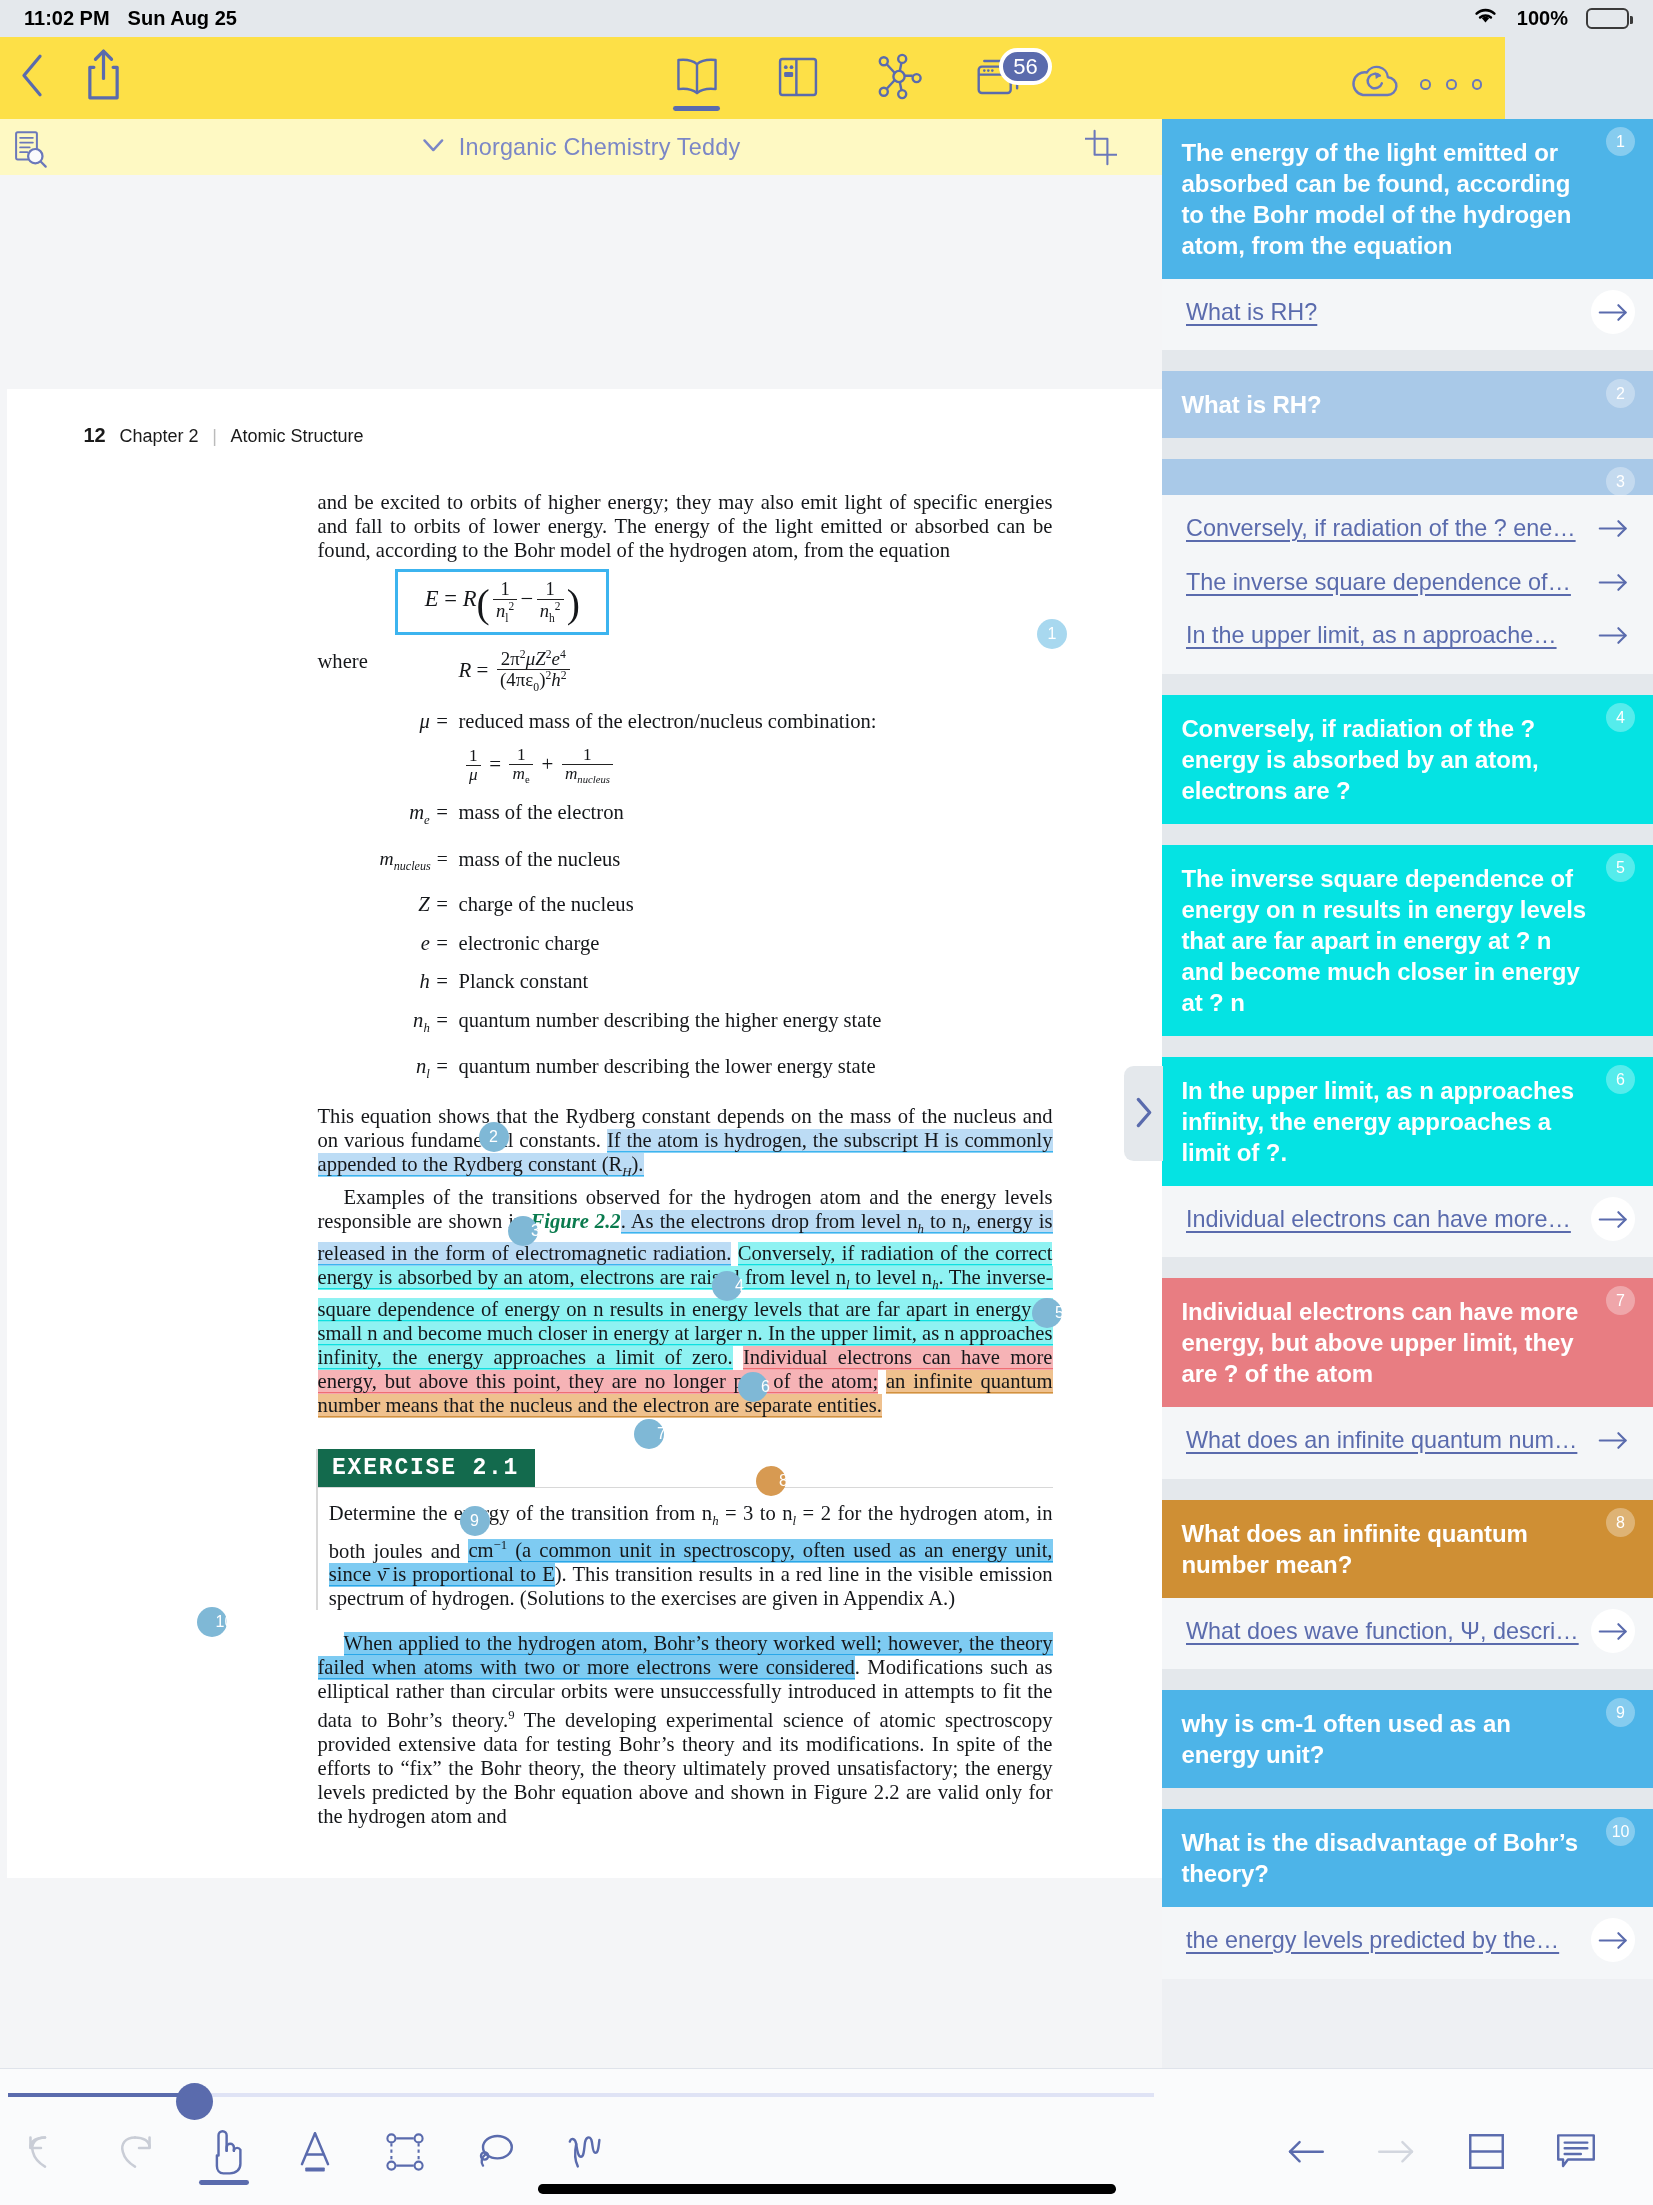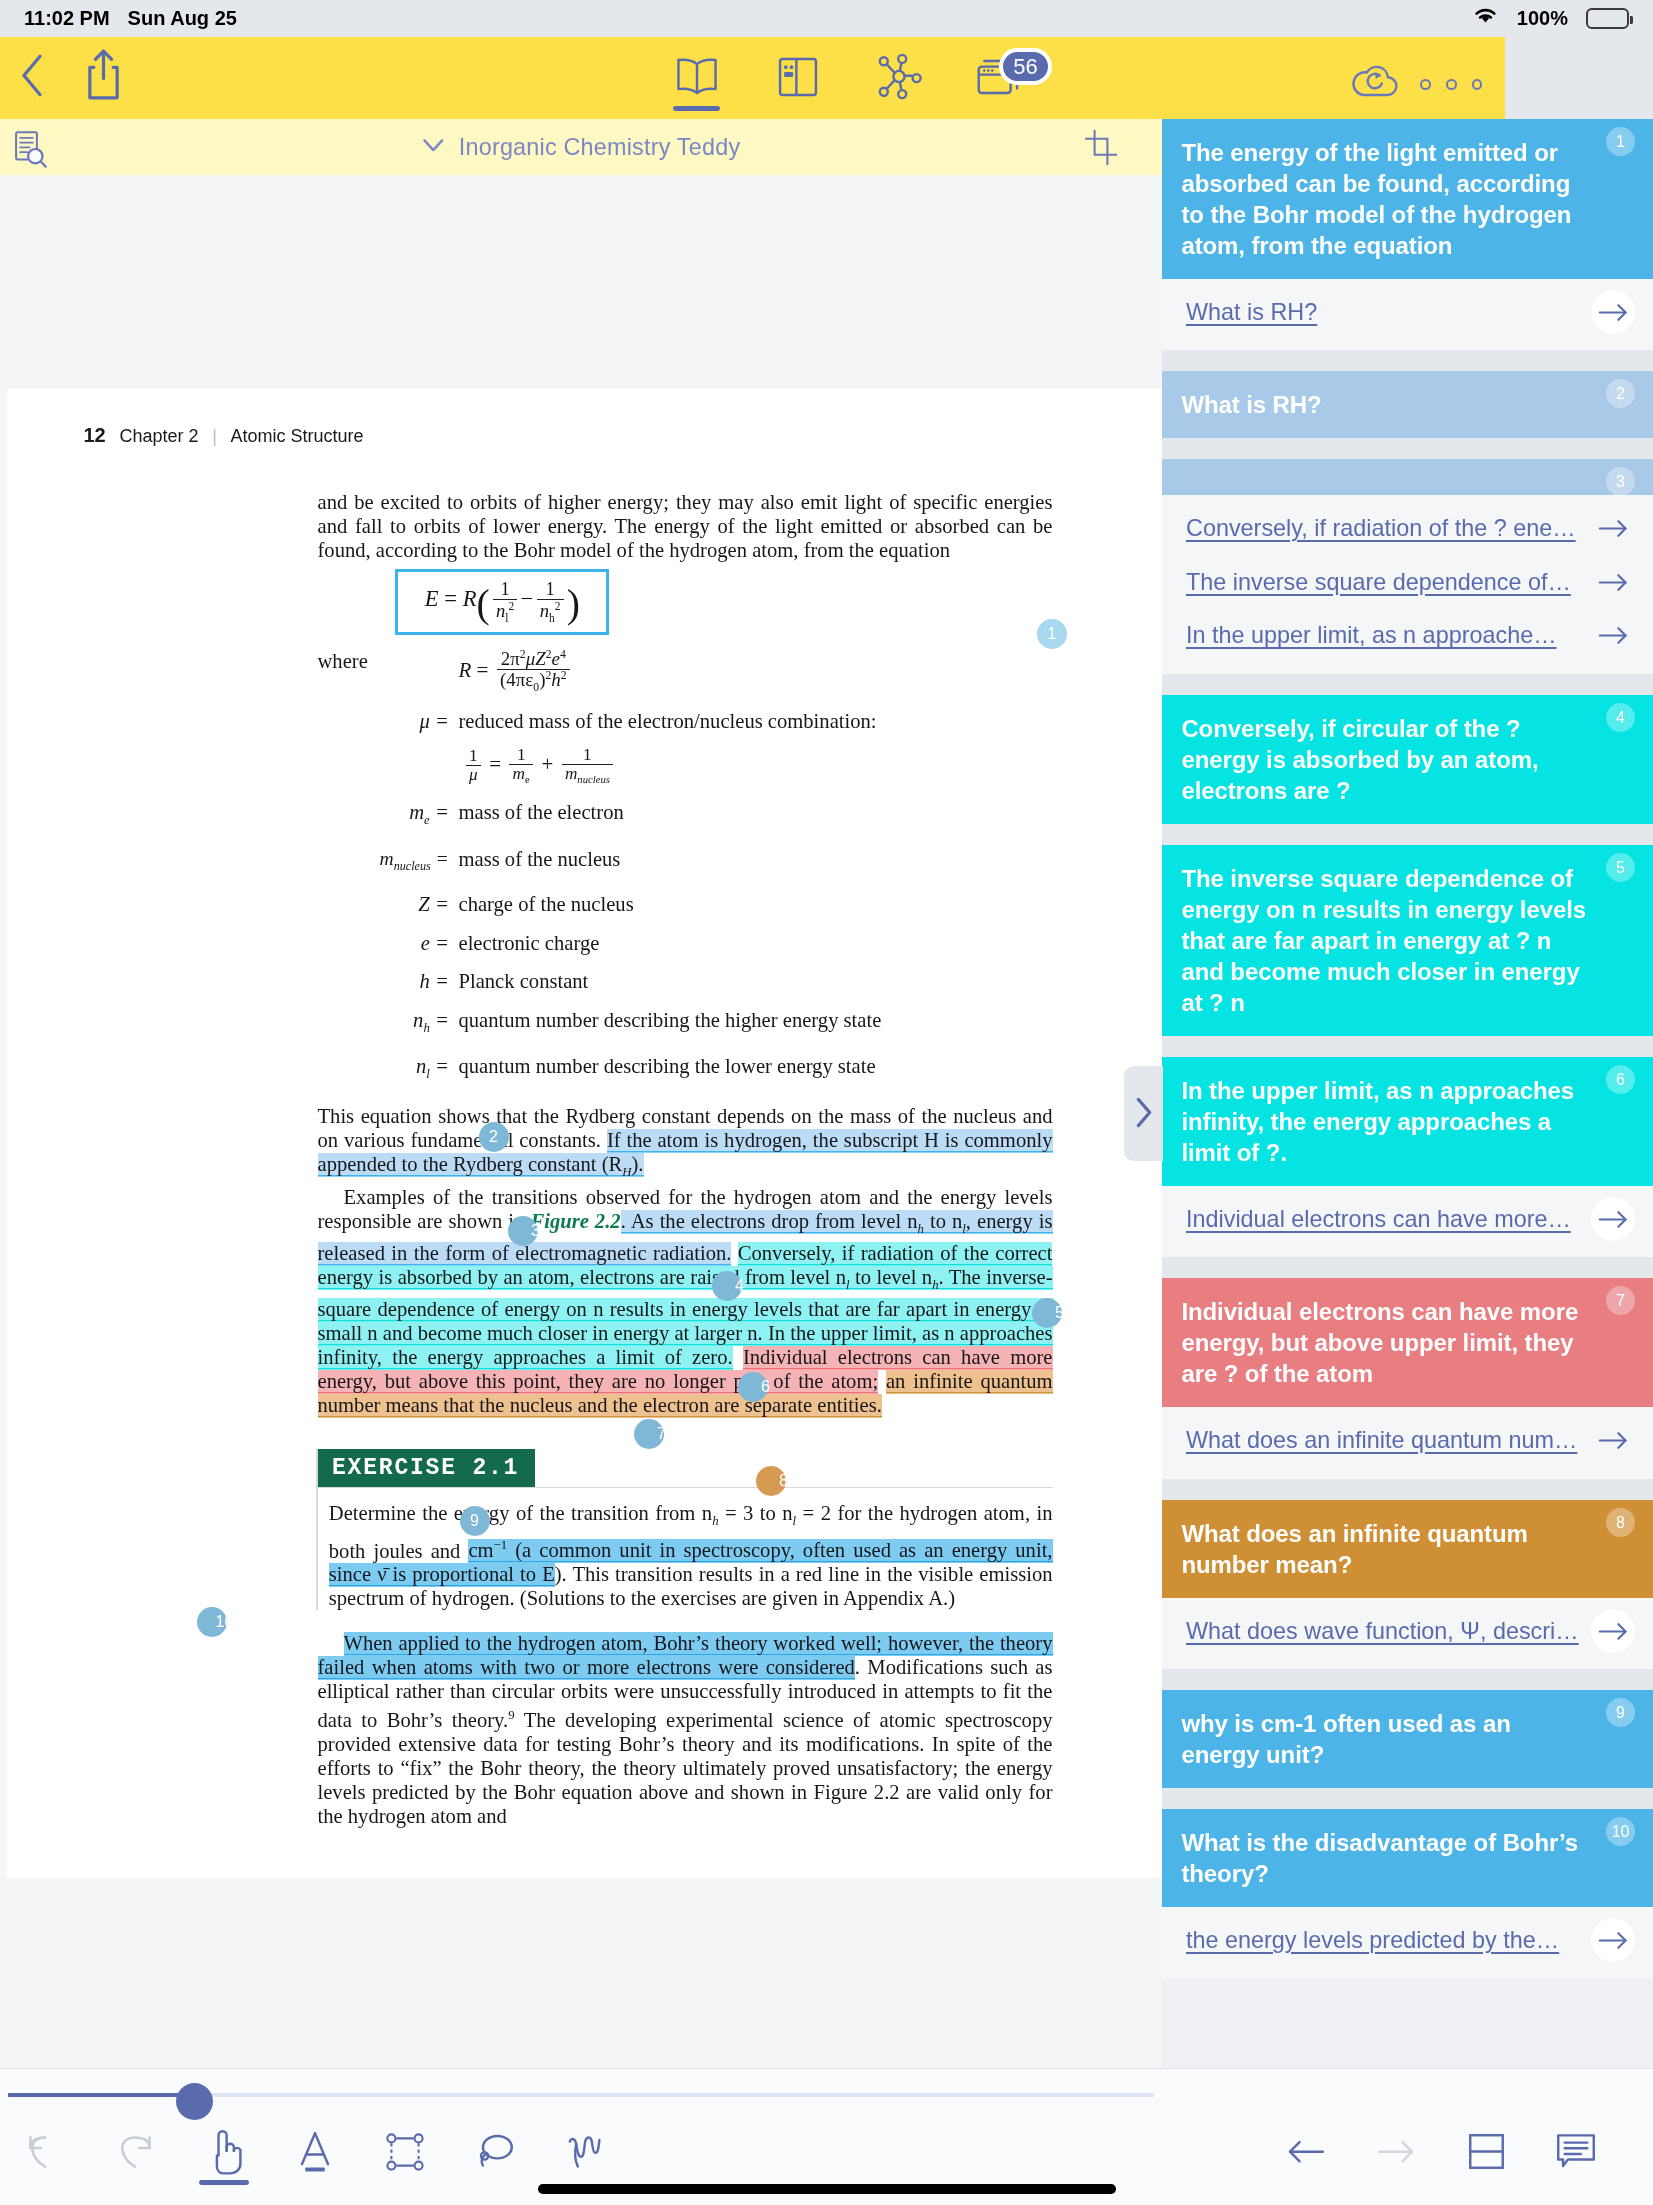--- a/index.html
+++ b/index.html
@@ -506,21 +506,21 @@
               <svg width="31" height="21" viewBox="0 0 38 26">
                 <path d="M2 13h32" stroke="#5a6bad" stroke-width="2.6" stroke-linecap="round"></path>
                 <path d="M25 4l9 9-9 9" stroke="#5a6bad" stroke-width="2.6" fill="none" stroke-linecap="round" stroke-linejoin="round"></path>
               </svg>
             </span>
           </div>
         </div>
       </div>
       <div class="card-block">
         <div class="gap"></div>
-        <div class="card" style="background: rgb(5, 227, 227);"><span>Conversely, if circular of the ? energy is absorbed by an atom, electrons are ?</span><span class="card-num">4</span></div>
+        <div class="card" style="background: rgb(5, 227, 227);"><span>Conversely, if radiation of the ? energy is absorbed by an atom, electrons are ?</span><span class="card-num">4</span></div>
       </div>
       <div class="card-block">
         <div class="gap"></div>
         <div class="card" style="background: rgb(5, 227, 227);"><span>The inverse square dependence of energy on  n  results in energy levels that are far apart in energy at ?  n  and become much closer in energy at ?  n</span><span class="card-num">5</span></div>
       </div>
       <div class="card-block">
         <div class="gap"></div>
         <div class="card" style="background: rgb(5, 227, 227);"><span>In the upper limit, as  n  approaches infinity, the energy approaches a limit of ?.</span><span class="card-num">6</span></div>
         <div class="links">
           <div class="linkrow">

